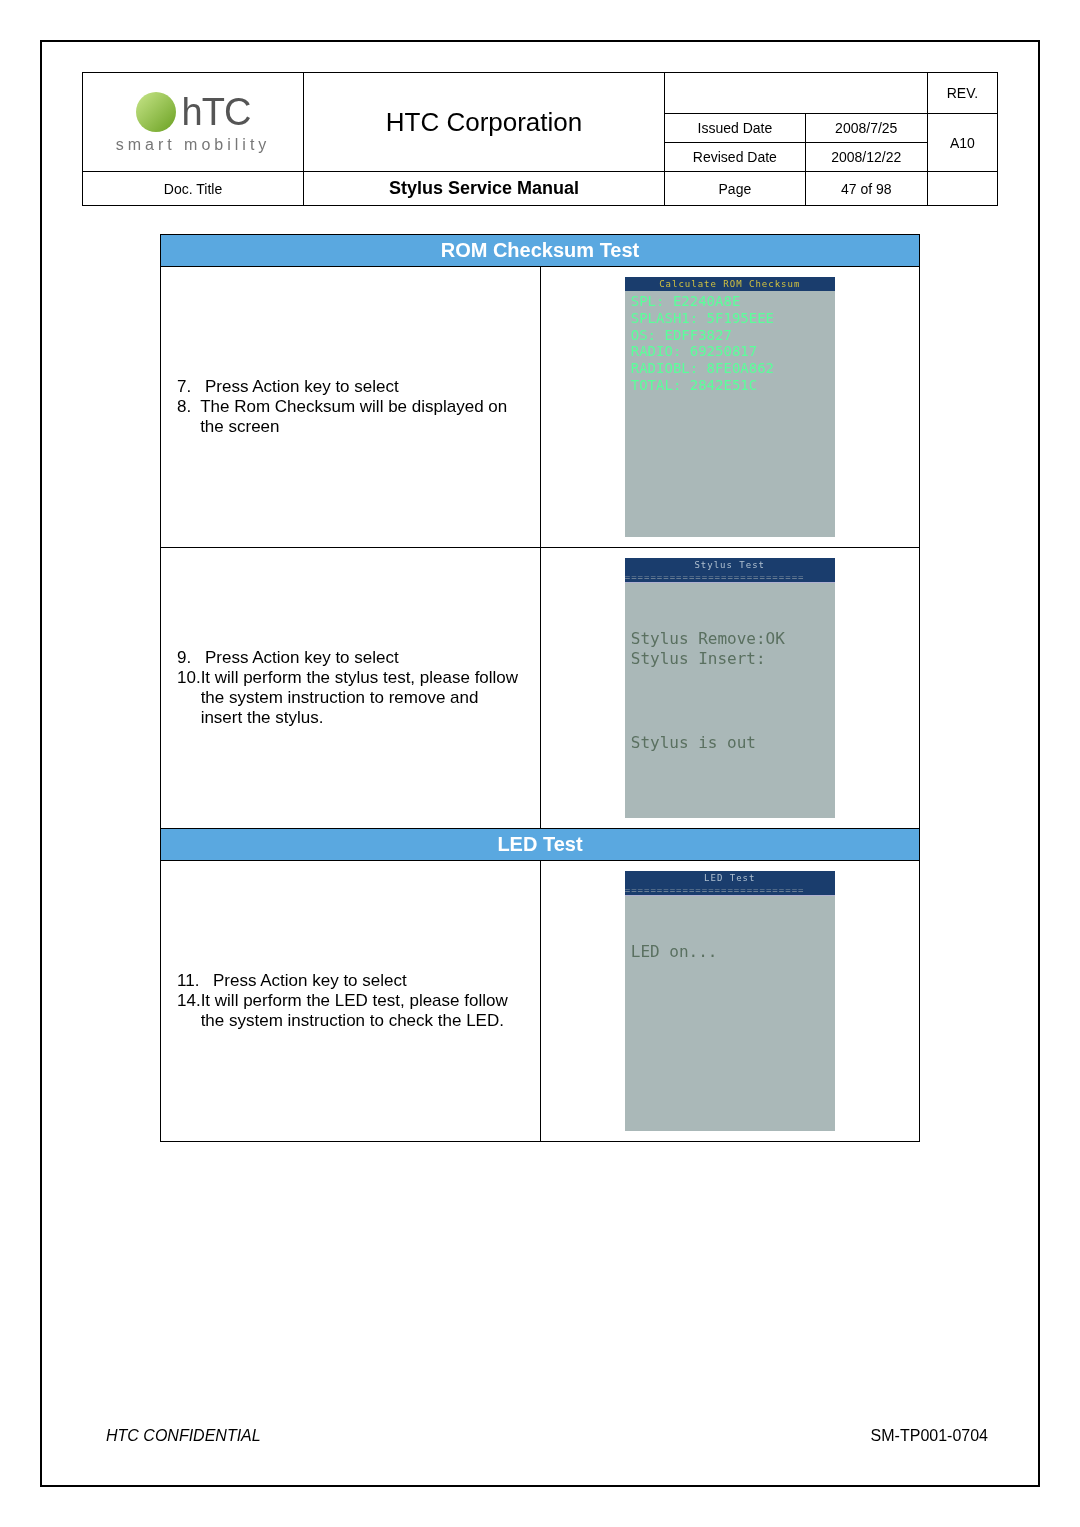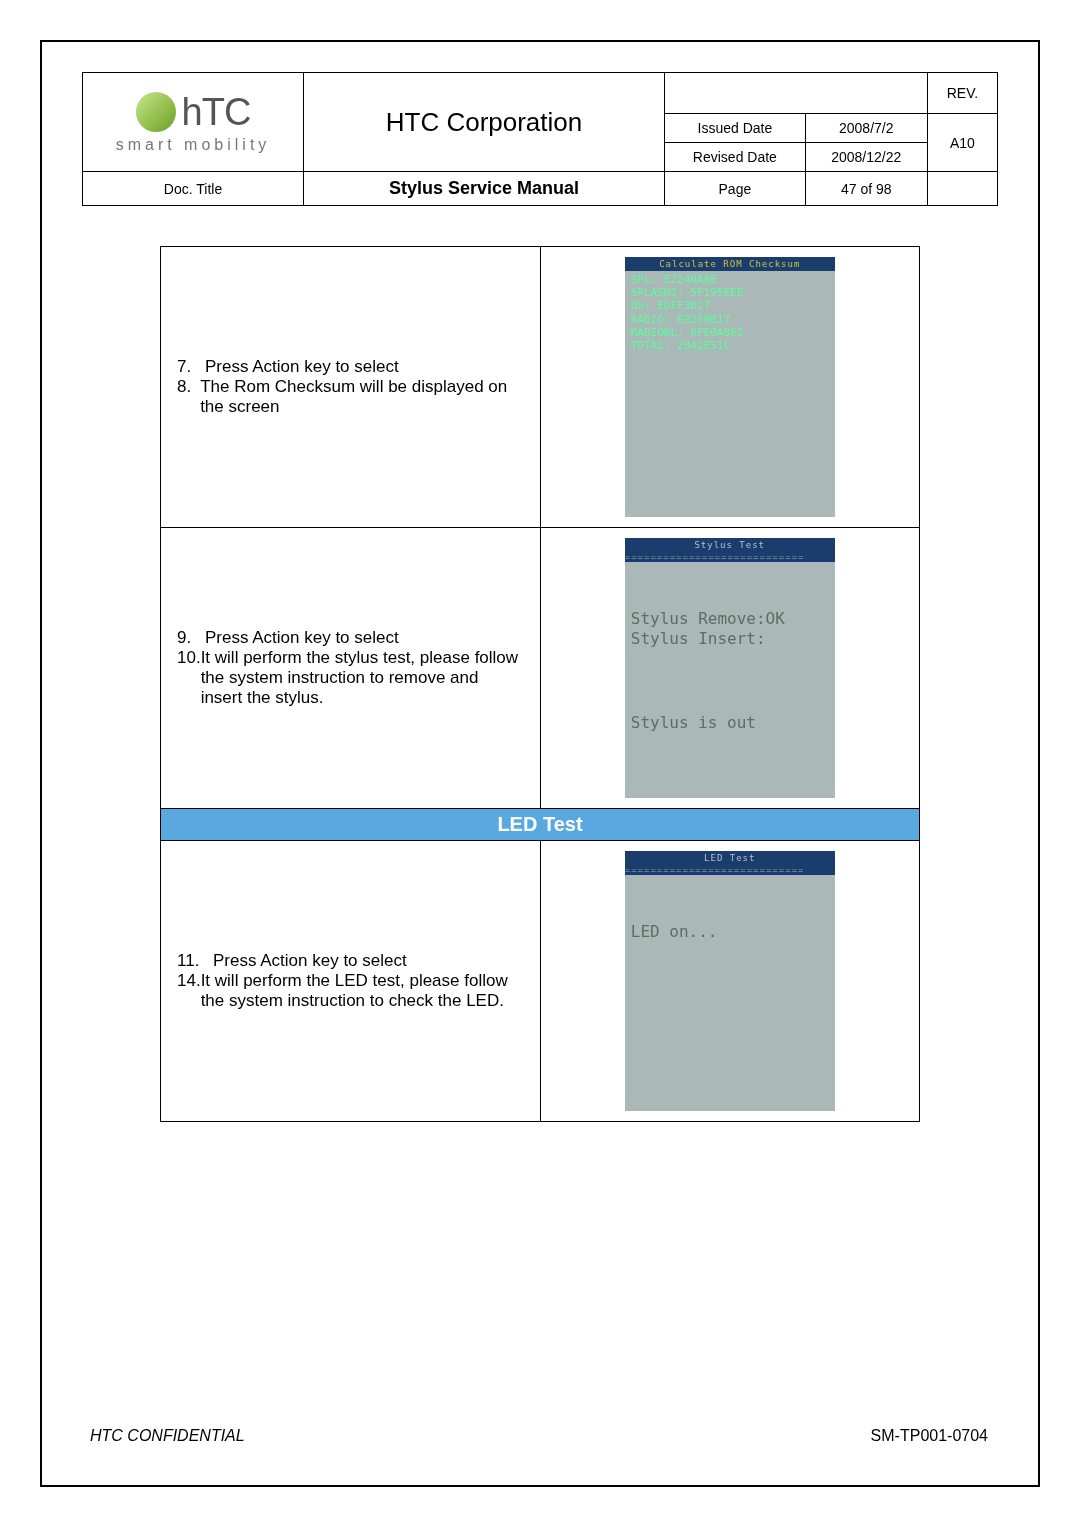--- a/index.html
+++ b/index.html
@@ -13,21 +13,21 @@
     border: 2px solid #000;
     width: 1000px;
     height: 1447px;
     box-sizing: border-box;
     padding: 30px 40px;
     position: relative;
   }
   .header-table {
     border-collapse: collapse;
     width: 100%;
-    margin-bottom: 40px;
+    margin-bottom: 28px;
   }
   .header-table td {
     border: 1px solid #000;
     padding: 6px 10px;
     vertical-align: middle;
   }
   .logo-cell {
     width: 200px;
     text-align: center;
     padding: 8px;
@@ -129,21 +129,21 @@
   }
   .screen-body {
     padding: 4px 6px;
     color: #5a7060;
     font-size: 16px;
     line-height: 1.3;
   }
   .footer {
     position: absolute;
     bottom: 40px;
-    left: 48px;
+    left: 64px;
     right: 50px;
     display: flex;
     justify-content: space-between;
     font-size: 16px;
   }
   .footer-left {
     font-style: italic;
   }
   .underline-row {
     border-bottom: 1px solid #b0b0d0;
@@ -166,57 +166,60 @@
           </div>
           <div class="smart-mobility">smart mobility</div>
         </div>
       </td>
       <td class="corp-cell" rowspan="3">HTC Corporation</td>
       <td class="small-cell" colspan="2" style="height:28px"></td>
       <td class="small-cell">REV.</td>
     </tr>
     <tr>
       <td class="small-cell">Issued Date</td>
-      <td class="small-cell">2008/7/2</td>
+      <td class="small-cell">2008/7/25</td>
       <td class="small-cell" rowspan="2">A10</td>
     </tr>
     <tr>
       <td class="small-cell">Revised Date</td>
       <td class="small-cell">2008/12/22</td>
     </tr>
     <tr>
       <td class="small-cell">Doc. Title</td>
       <td class="doc-title-cell">Stylus Service Manual</td>
       <td class="small-cell">Page</td>
       <td class="small-cell">47 of 98</td>
       <td class="small-cell"></td>
     </tr>
   </tbody>
     </table>
 
   <table class="content-table">
 
     <tbody>
+        <tr>
+          <td colspan="2" class="section-header">ROM Checksum Test</td>
+        </tr>
     <tr>
       <td class="instruction-cell">
         <div>
           <div style="display:flex">
                 <span style="width:28px">7.</span>
                 <span>Press Action key to select</span>
               </div>
           <div style="display:flex">
                 <span style="width:28px">8.</span>
                 <span>The Rom Checksum will be displayed on the screen</span>
               </div>
         </div>
       </td>
       <td class="screen-cell">
         <div class="device-screen">
           <div class="screen-top-bar yellow">Calculate ROM Checksum</div>
-          <div class="screen-body" style="color:#5aff9a;font-size:11px;line-height:1.2;padding-top:2px">
+          <div class="screen-body" style="color:#5aff9a;font-size:14px;line-height:1.2;padding-top:2px">
             <div>SPL:     E2240A8E</div>
             <div>SPLASH1: 5F195EEE</div>
             <div>OS:      EDFF3827</div>
             <div>RADIO:   69250817</div>
             <div>RADIOBL: 8FE0A862</div>
             <div>TOTAL:   2842E51C</div>
           </div>
         </div>
       </td>
     </tr>

